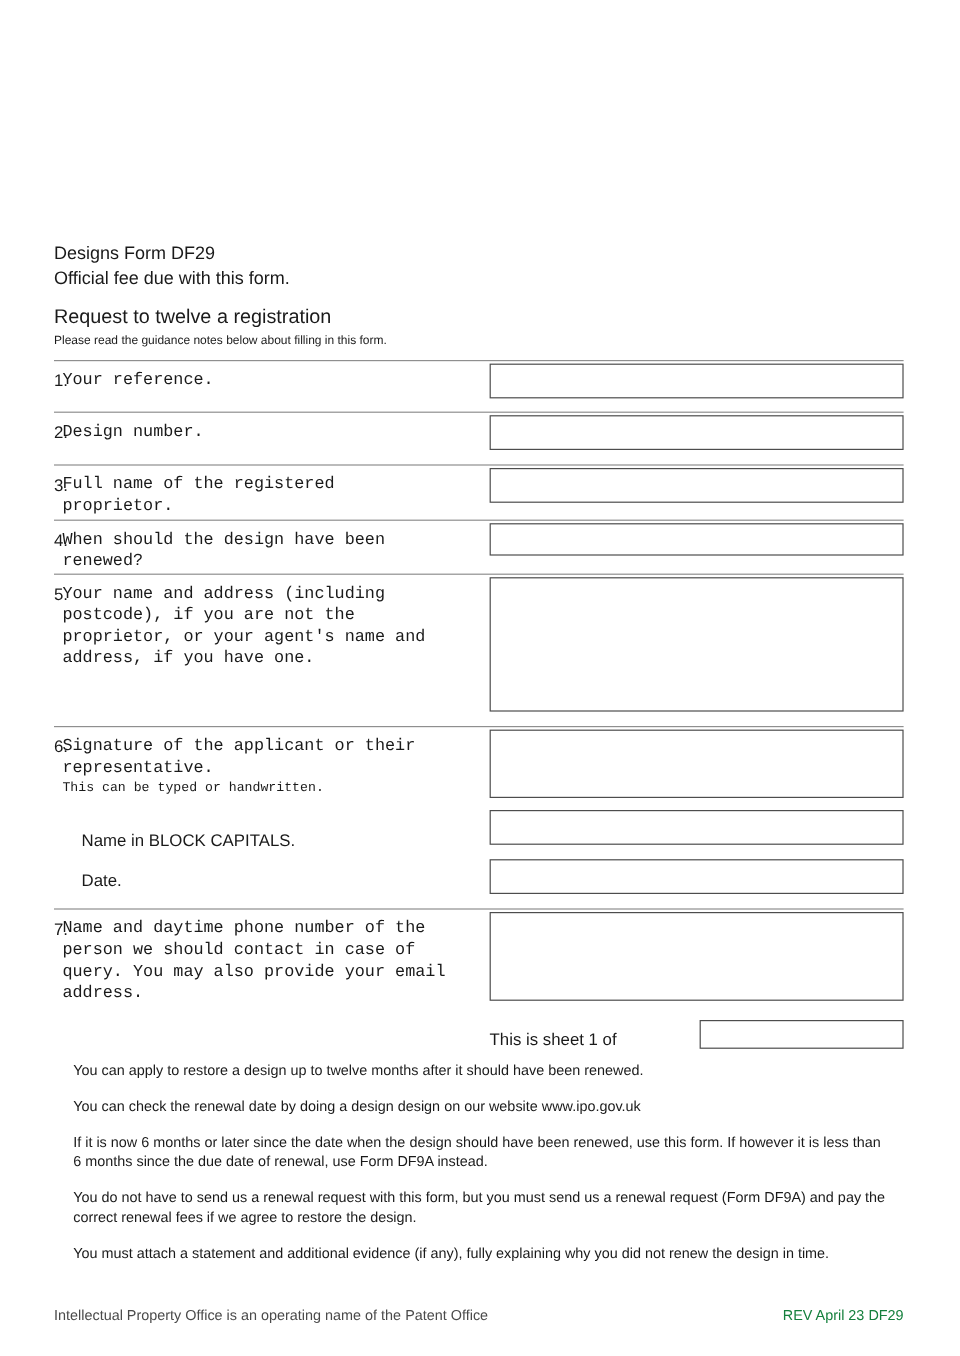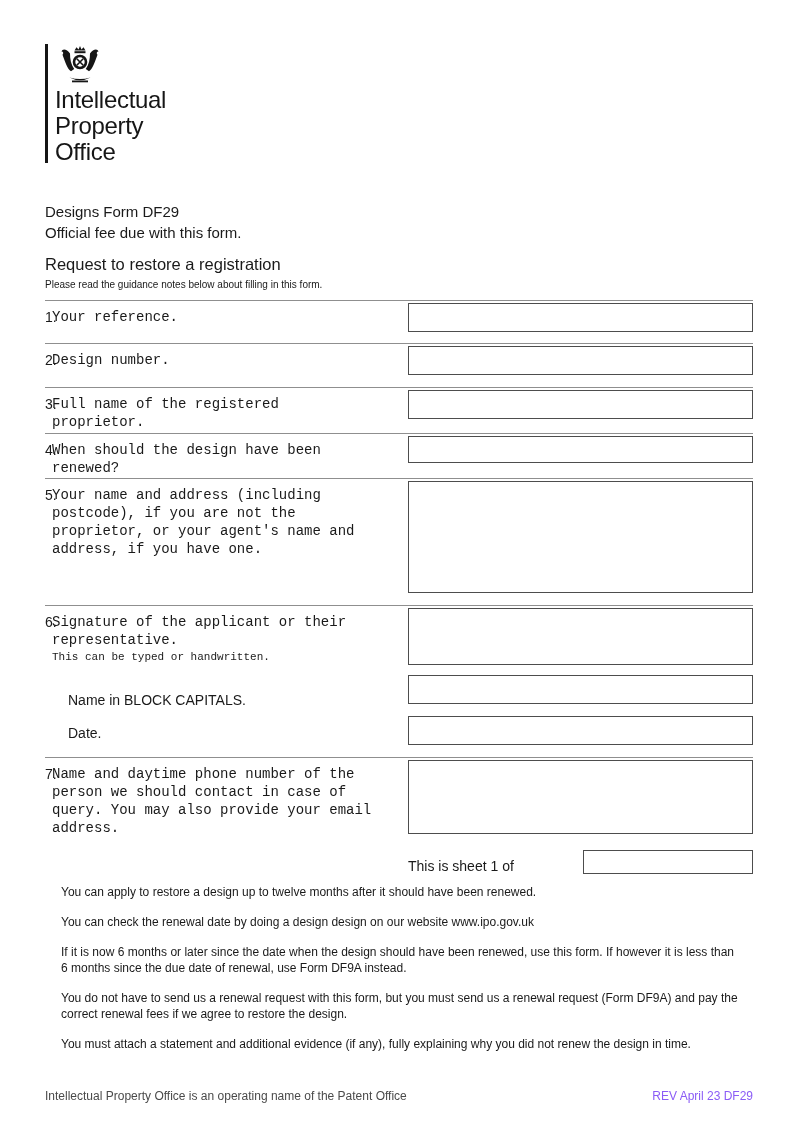--- a/index.html
+++ b/index.html
@@ -53,52 +53,32 @@
   .box-sheets { position: absolute; left: 538px; top: 92px; width: 170px; height: 24px; border: 1px solid #4d4d4d; background: #fff; }
 
   
   .notes { position: absolute; left: 45px; top: 884px; width: 710px; }
   .notes-heading { font-size: 12px; font-weight: bold; line-height: 14px; margin: 0 0 16px; }
   .notes p { font-size: 12px; line-height: 16px; margin: 0 16px 14px; }
 
   
   .footer { position: absolute; left: 45px; top: 1089px; width: 708px; display: flex; justify-content: space-between; }
   .footer-left { font-size: 12px; color: #4a4a4a; text-align: center; }
-  .footer-right { font-size: 12px; color: #8b5cf6; }
+  .footer-right { font-size: 12px; color: #15803d; }
 </style>
 </head>
 <body>
 
 <div class="page">
 
-  <div class="logo">
-    <div class="logo-bar"></div>
-    <div class="logo-crest">
-      <svg viewBox="0 0 48 40" width="48" height="40" fill="#161616">
-        <path d="M19.5 6.5 l2 -3.2 2 2.2 1.5 -3.5 1.5 3.5 2 -2.2 2 3.2 z"></path>
-        <rect x="19.5" y="7.2" width="11" height="2"></rect>
-        <circle cx="25" cy="18" r="6" fill="none" stroke="#161616" stroke-width="2.6"></circle>
-        <path d="M21.8 14.8 l6.4 6.4 M28.2 14.8 l-6.4 6.4" stroke="#161616" stroke-width="1.6"></path>
-        <path d="M15 9.5 c-3 -4.5 -7.5 -5.5 -8.5 -2 c2 0 2.2 2 1 3.2 c3 8 5 14.5 8.5 16.5 l3.2 -2.3 c-3.2 -4.2 -4.2 -10 -4.2 -15.4 z"></path>
-        <path d="M35 9.5 c3 -4.5 7.5 -5.5 8.5 -2 c-2 0 -2.2 2 -1 3.2 c-3 8 -5 14.5 -8.5 16.5 l-3.2 -2.3 c3.2 -4.2 4.2 -10 4.2 -15.4 z"></path>
-        <path d="M14.5 33.5 q10.5 5.5 21 0 q-10.5 3.2 -21 0 z"></path>
-        <rect x="17" y="36.5" width="16" height="1.8"></rect>
-      </svg>
-    </div>
-    <div class="logo-text">
-      <div>Intellectual</div>
-      <div>Property</div>
-      <div>Office</div>
-    </div>
-  </div>
 
   <div class="titles">
     <h1 class="form-title">Designs Form DF29</h1>
     <div class="fee-line">Official fee due with this form.</div>
-    <div class="request-title">Request to restore a registration</div>
+    <div class="request-title">Request to twelve a registration</div>
     <div class="guidance-line">Please read the guidance notes below about filling in this form.</div>
   </div>
 
   <div class="form-area">
 
     <div class="row row-1">
       <span class="fnum">1.</span>
       <span class="flabel">Your reference.</span>
       <div class="box box-r1"></div>
     </div>

